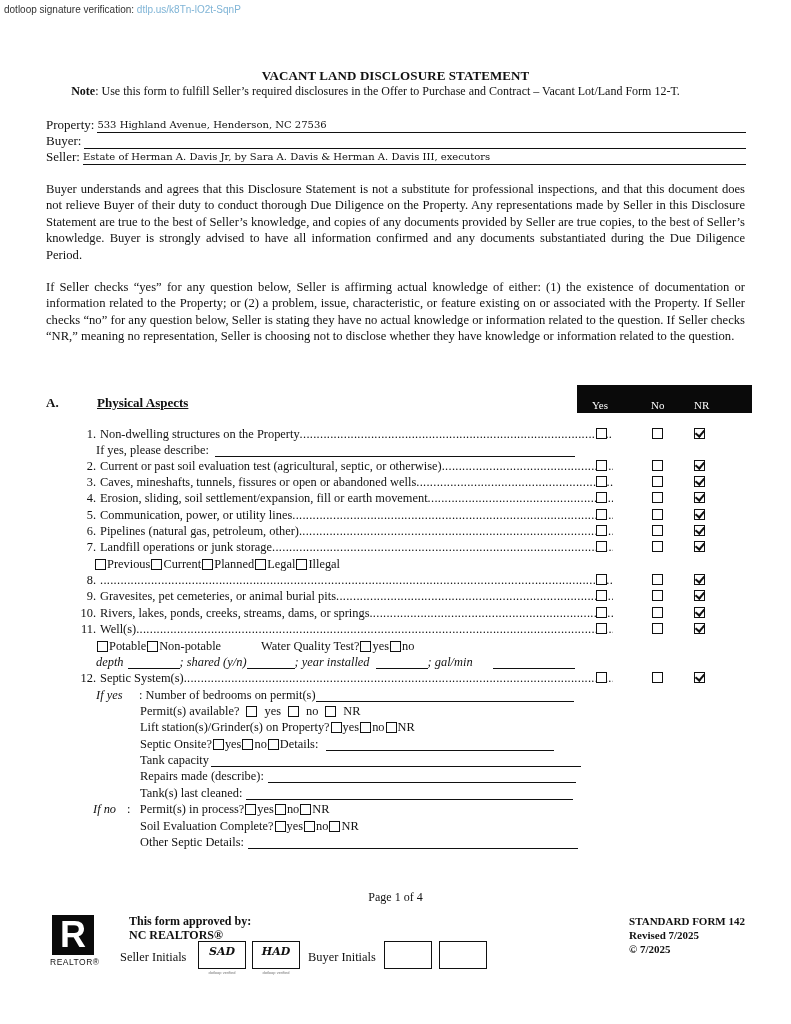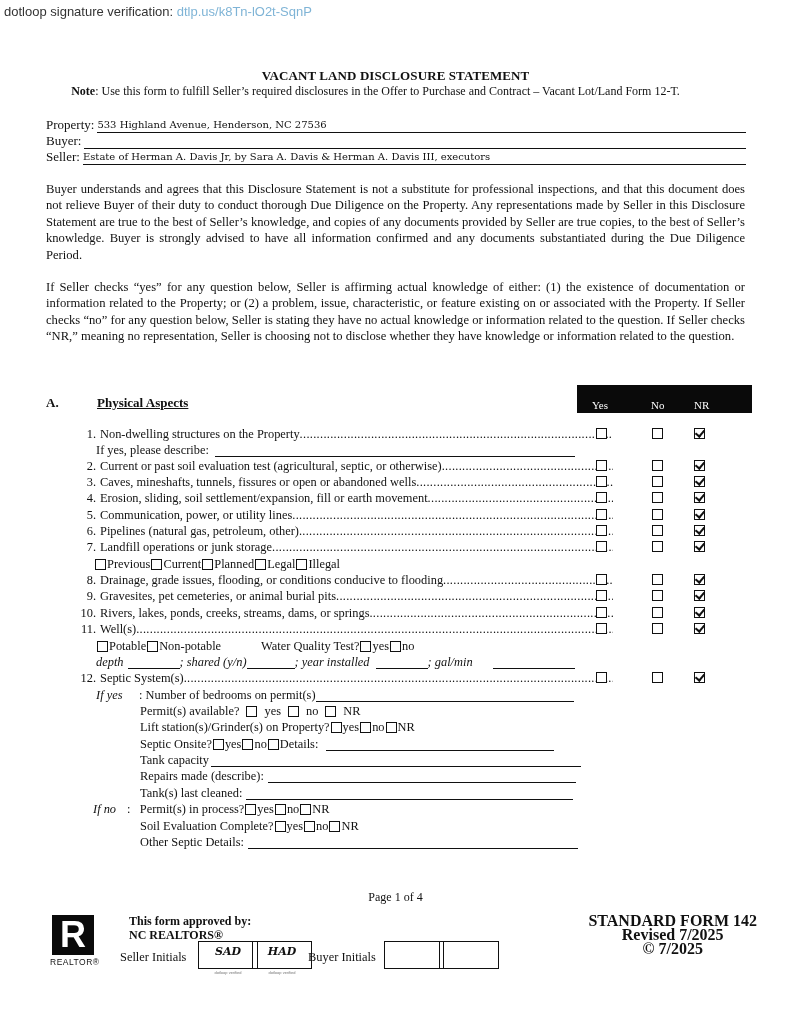--- a/index.html
+++ b/index.html
@@ -1,18 +1,18 @@
 <!DOCTYPE html>
 <html><head>
 <meta charset="utf-8">
 <style>
   html, body { margin:0; padding:0; background:#fff; }
   body { width:791px; height:1024px; position:relative; overflow:hidden; font-family:"Liberation Serif", serif; color:#111; }
   .abs { position:absolute; }
-  .verif { left:4px; top:4px; font-family:"Liberation Sans", sans-serif; font-size:13px; color:#333; white-space:nowrap; }
+  .verif { left:4px; top:4px; font-family:"Liberation Sans", sans-serif; font-size:10px; color:#333; white-space:nowrap; }
   .verif .link { color:#7fb4d6; }
   .title { left:0; width:791px; top:68px; text-align:center; font-weight:bold; font-size:13px; letter-spacing:0.1px; }
   .note { left:0; width:751px; top:84px; text-align:center; font-size:12px; }
   .note b { font-weight:bold; }
   .field { left:46px; width:700px; font-size:13px; height:16px; display:flex; align-items:flex-end; }
   .field .lbl { white-space:nowrap; }
   .field .val { flex:1; border-bottom:1px solid #111; margin-left:3px; font-family:"DejaVu Serif", serif; font-size:10px; padding-bottom:1px; height:13px; line-height:13px; }
   .para { left:46px; width:699px; font-size:12.6px; line-height:16.4px; text-align:justify; }
   .secA { left:46px; top:395px; font-weight:bold; font-size:13px; }
   .secTitle { left:97px; top:395px; font-weight:bold; font-size:13px; text-decoration:underline; }
@@ -28,24 +28,24 @@
   .sub { font-size:12.4px; height:16px; line-height:16px; white-space:nowrap; display:flex; align-items:center; }
   .icb { display:inline-block; width:11px; height:11px; border:1.5px solid #111; box-sizing:border-box; margin:0 1px 0 1px; vertical-align:middle; }
   .uline { display:inline-block; border-bottom:1px solid #111; height:12px; vertical-align:bottom; }
   .ital { font-style:italic; }
   .page { left:0; width:791px; top:890px; text-align:center; font-size:12px; }
   .logo { left:52px; top:915px; width:42px; height:40px; background:#0a0a0a; }
   .logo .r { position:absolute; left:8px; top:2px; color:#fff; font-family:"Liberation Sans", sans-serif; font-weight:bold; font-size:36px; line-height:36px; }
   .logotext { left:50px; top:957px; font-family:"Liberation Sans", sans-serif; font-size:8.5px; letter-spacing:0.5px; }
   .approved { left:129px; top:914px; font-weight:bold; font-size:12px; line-height:14px; }
   .initials { left:120px; top:950px; font-size:12.4px; }
-  .ibox { position:absolute; width:60px; height:28px; border:1.5px solid #111; box-sizing:border-box; }
+  .ibox { position:absolute; width:48px; height:28px; border:1.5px solid #111; box-sizing:border-box; }
   .ibox .sig { position:absolute; left:0; right:0; top:3px; text-align:center; font-family:"DejaVu Serif", serif; font-style:italic; font-weight:bold; font-size:11px; }
   .ibox .tiny { position:absolute; left:0; right:0; top:29px; text-align:center; font-size:4px; color:#777; line-height:4px; font-family:"Liberation Sans", sans-serif; }
-  .stdform { right:34px; top:914px; text-align:center; font-weight:bold; font-size:16px; line-height:14px; }
+  .stdform { right:46px; top:914px; text-align:left; font-weight:bold; font-size:11px; line-height:14px; }
 </style>
 </head>
 <body>
 
 <div class="abs verif">
   <span>dotloop signature verification:</span>
   <span class="link">dtlp.us/k8Tn-lO2t-SqnP</span>
 </div>
 
 <div class="abs title">VACANT LAND DISCLOSURE STATEMENT</div>
@@ -121,21 +121,20 @@
     <span>Current</span>
   <span class="icb"></span>
     <span>Planned</span>
   <span class="icb"></span>
     <span>Legal</span>
   <span class="icb"></span>
     <span>Illegal</span>
 </div>
 <div class="abs item" style="top:572px;">
     <span class="num">8.</span>
-    <span class="txt">Drainage, grade issues, flooding, or conditions conducive to flooding </span>
     <span class="dots"></span>
   </div>
 <div class="abs item" style="top:588px;">
     <span class="num">9.</span>
     <span class="txt">Gravesites, pet cemeteries, or animal burial pits</span>
     <span class="dots"></span>
   </div>
 <div class="abs item" style="top:605px;">
     <span class="num">10.</span>
     <span class="txt">Rivers, lakes, ponds, creeks, streams, dams, or springs</span>

